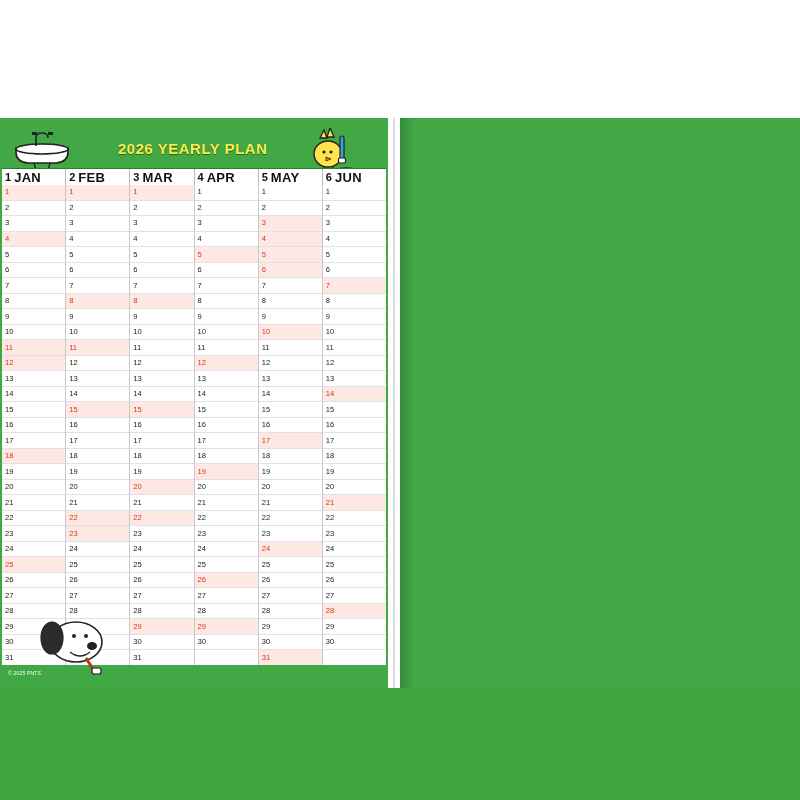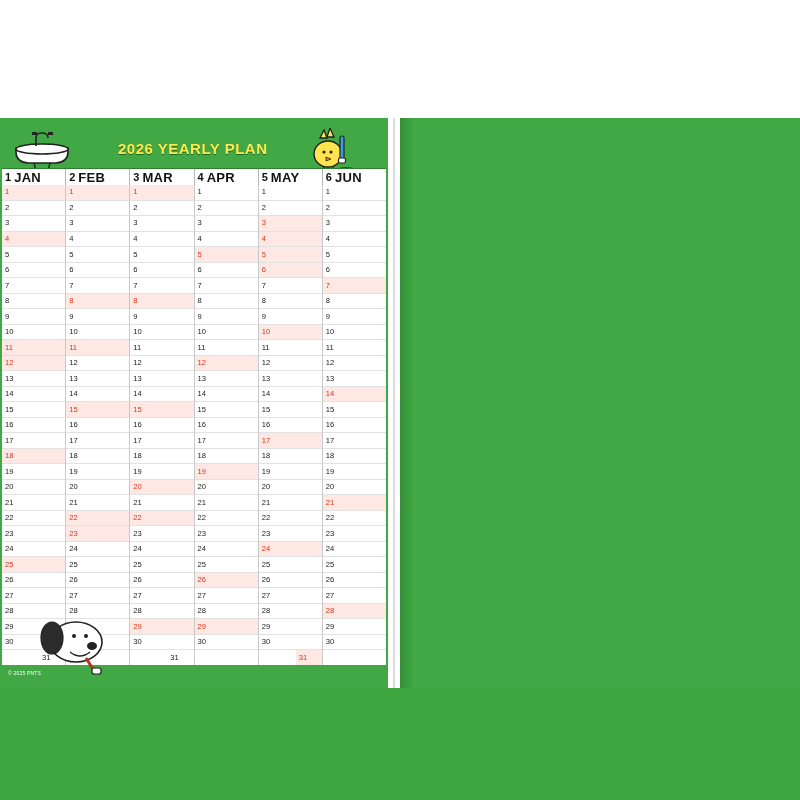--- a/index.html
+++ b/index.html
@@ -118,21 +118,21 @@
     flex: 1 1 0;
     border-bottom: 1px solid #e2e2e2;
     font-size: 7.6px;
     color: #1a1a1a;
     padding-left: 3px;
     display: flex;
     align-items: center;
     box-sizing: border-box;
     line-height: 1;
   }
-  .cell:last-child { border-bottom: none; margin-left: 37px; }
+  .cell:last-child { border-bottom: none; }
   .cell.sun { color: #d8361b; }
   .cell.hol { background: #fde8e4; color: #d8361b; }
   .cell.empty { color: transparent; }
 
   
   .copyright {
     position: absolute;
     left: 8px;
     top: 552px;
     font-size: 5px;

